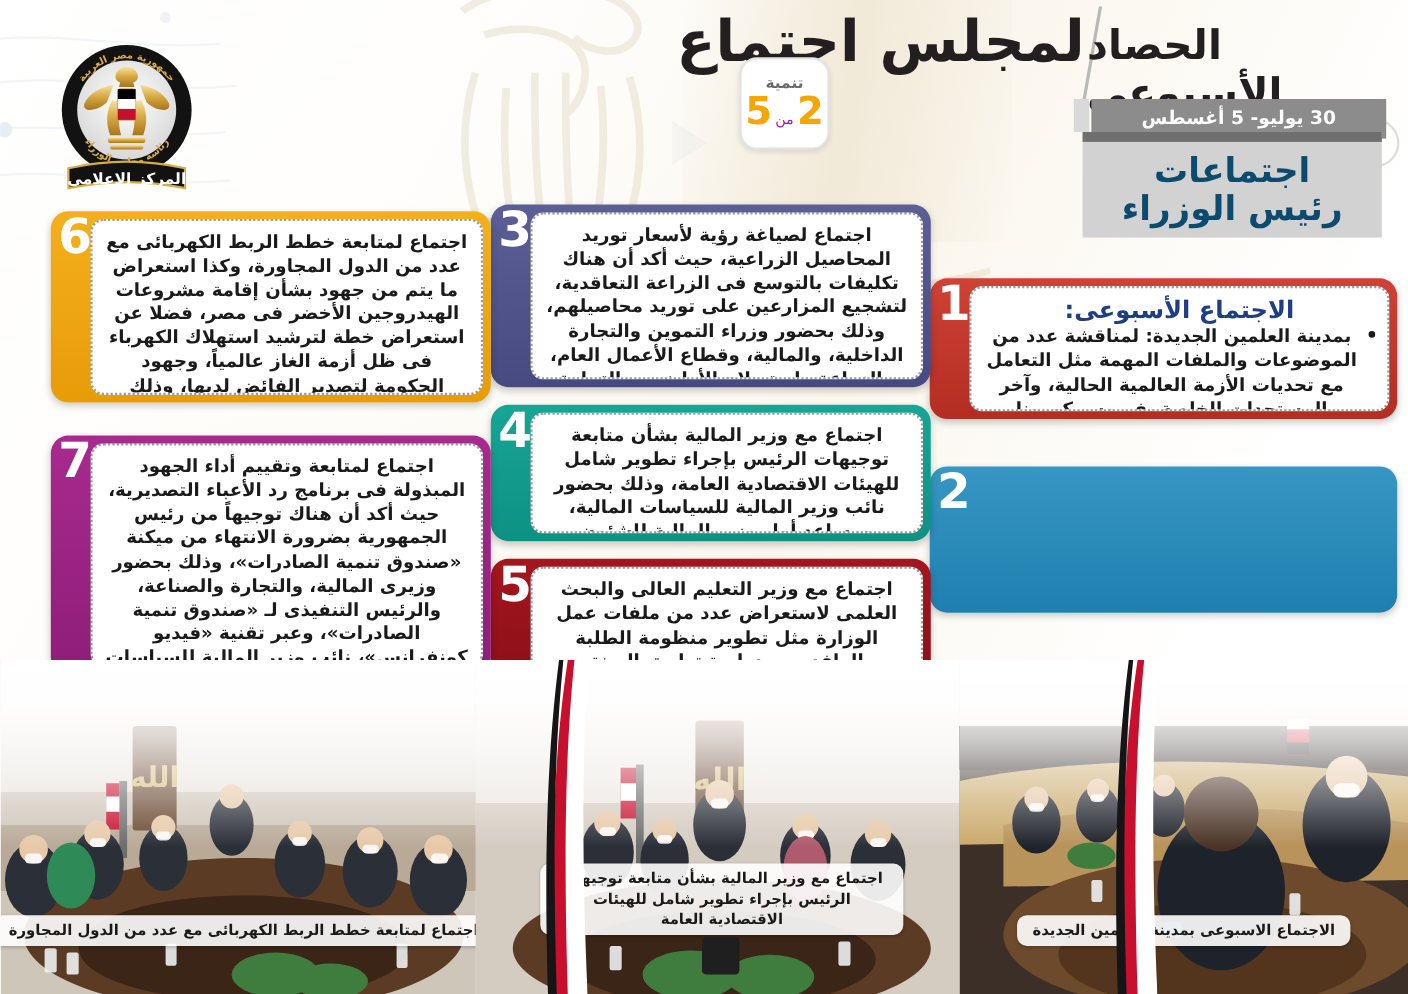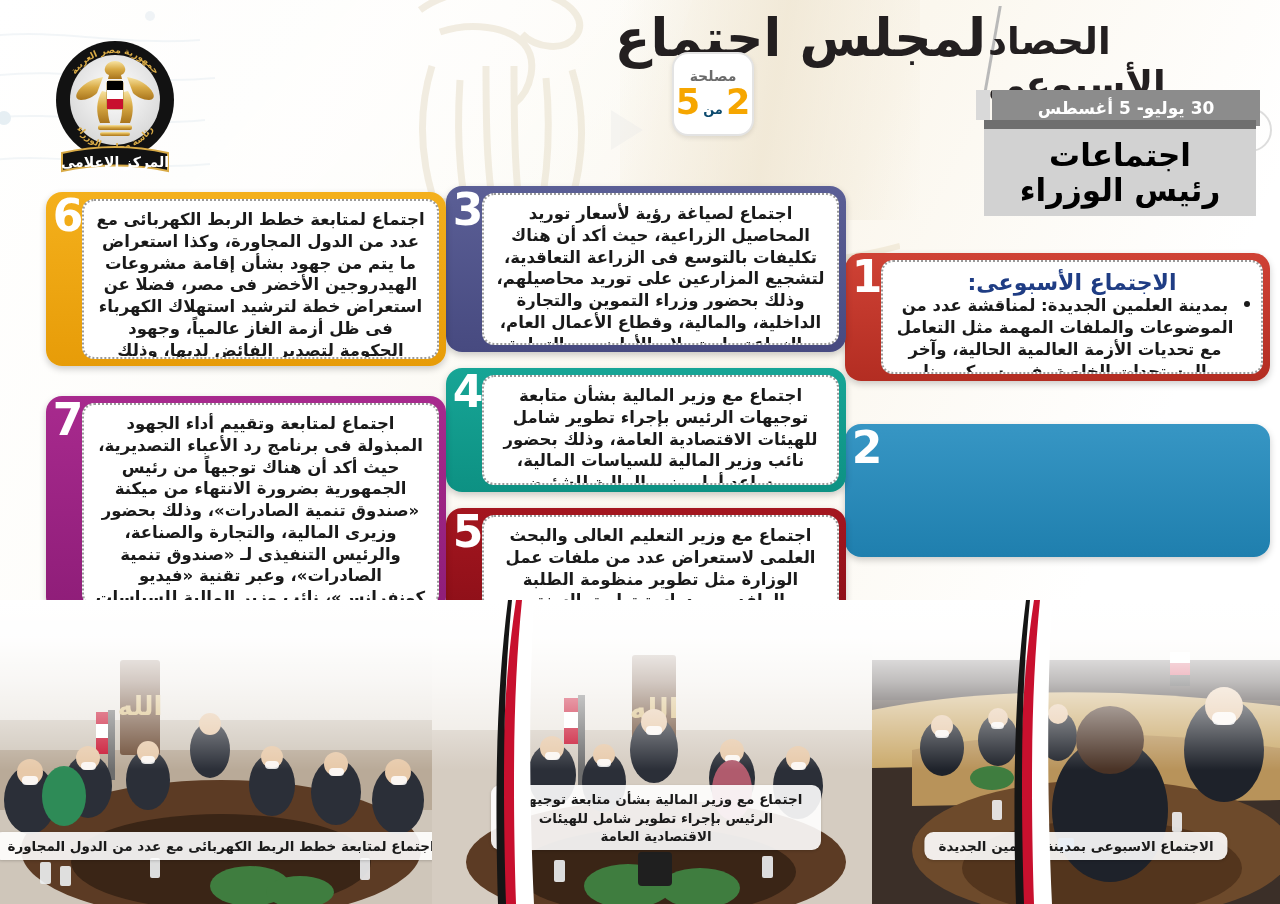--- a/index.html
+++ b/index.html
@@ -125,21 +125,21 @@
     width: 272px; height: 96px;
     background: #d2d2d2;
     border-top: 9px solid #6f6f6f;
     display:flex; align-items:center; justify-content:center;
     text-align:center;
     direction:rtl;
   }
   .section-banner-text{
     font-size: 31px;
     font-weight: 700;
-    color: #000000;
+    color: #0c4a6e;
     line-height: 1.1;
     padding: 0 17px;
   }
 
   .page-badge {
     position: absolute;
     left: 672px; top: 52px;
     width: 82px; height: 84px;
     background: #ffffff;
     border: 2px solid #e3e3e3;
@@ -151,21 +151,21 @@
   }
   .page-badge-label {
     font-size: 14px; font-weight: 700; color: #6b6b6b;
     margin-bottom: 1px; letter-spacing:-.3px;
   }
   .page-badge-nums {
     display: flex; align-items: baseline; gap: 3px;
     direction: rtl;
   }
   .pb-cur { font-size: 35px; font-weight: 700; color: #f6a600; line-height: 1; }
-  .pb-of  { font-size: 13px; font-weight: 700; color: #0c4a6e; line-height: 1; }
+  .pb-of  { font-size: 13px; font-weight: 400; color: #a21caf; line-height: 1; }
   .pb-tot { font-size: 35px; font-weight: 700; color: #f6a600; line-height: 1; }
 
   
   .card {
     position: absolute;
     border-radius: 16px;
     direction: rtl;
     box-shadow: 0 3px 7px rgba(0,0,0,.20);
   }
   .card-inner {
@@ -370,21 +370,21 @@
     <div class="title-sub">الحصاد الأسبوعى</div>
   </div>
 
   <div class="date-bar">30 يوليو- 5 أغسطس</div>
 
   <div class="section-banner">
     <div class="section-banner-text">اجتماعات رئيس الوزراء</div>
   </div>
 
   <div class="page-badge">
-    <div class="page-badge-label">مصلحة</div>
+    <div class="page-badge-label">تنمية</div>
     <div class="page-badge-nums">
       <span class="pb-cur">2</span>
       <span class="pb-of">من</span>
       <span class="pb-tot">5</span>
     </div>
   </div>
 
   <div class="card" id="card-1">
     <div class="card-num">1</div>
     <div class="card-inner">

